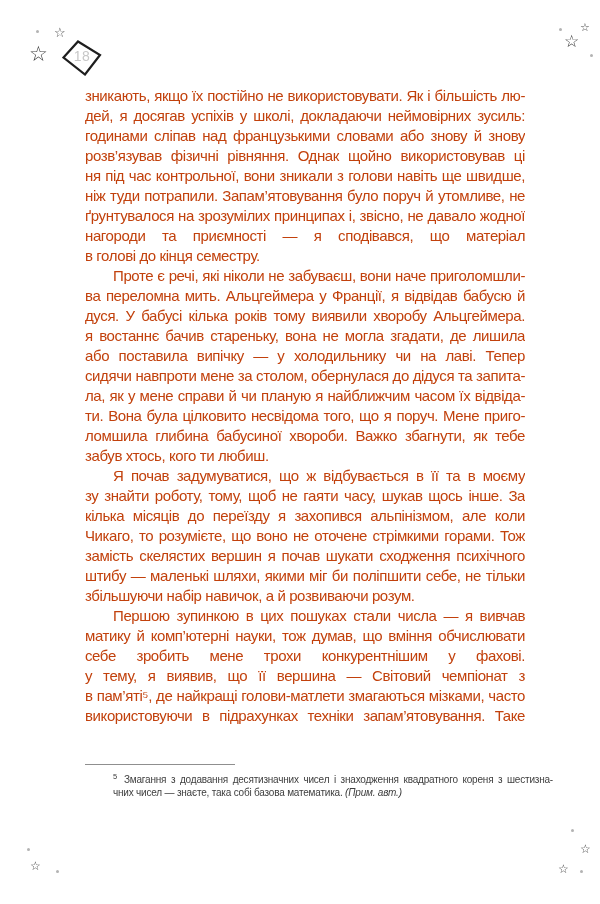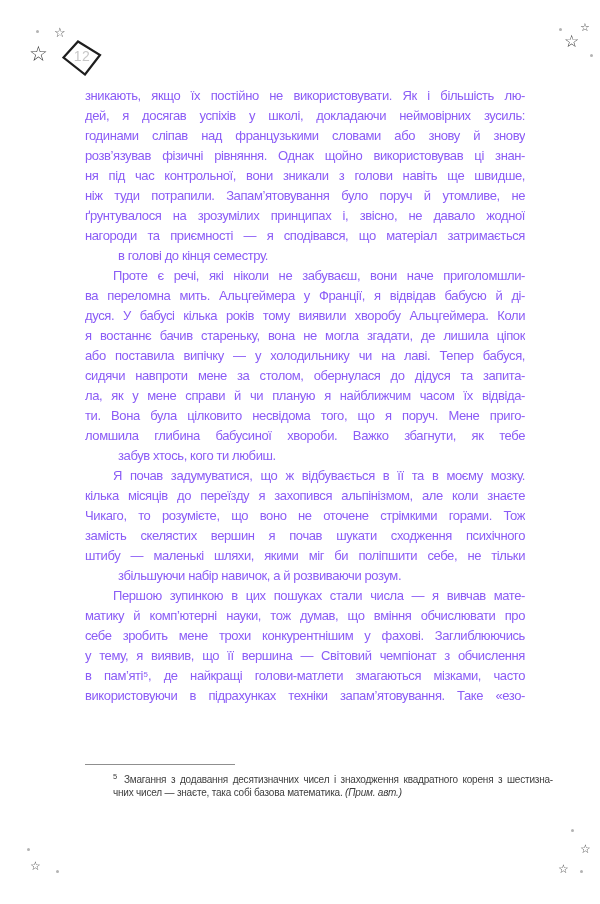--- a/index.html
+++ b/index.html
@@ -25,35 +25,35 @@
   #diamond svg { display: block; }
   #page-number {
     position: absolute; left: 0; top: 8px; width: 100%;
     text-align: center; font-size: 14px; color: #c7c7c7;
     letter-spacing: 0.5px;
   }
   
   #body-text {
     position: absolute;
     left: 85px; top: 86px; width: 440px;
-    font-size: 13px;
+    font-size: 15px;
     line-height: 20px;
     letter-spacing: -0.4px;
-    color: #8b5cf6;
+    color: #c2410c;
   }
   .paragraph { margin: 0; }
   .text-line {
     text-align: justify;
     text-align-last: justify;
     height: 20px;
     overflow: hidden;
     white-space: normal;
   }
   .text-line.indent { text-indent: 28px; }
-  .text-line.last-short { text-align-last: left; margin-left: 33px; }
+  .text-line.last-short { text-align-last: left; }
   
   #footnote-rule {
     position: absolute; left: 85px; top: 764px;
     width: 150px; height: 1px; background: #8f8f8f;
   }
   #footnote {
     position: absolute; left: 85px; top: 769px; width: 440px;
     font-size: 10px; line-height: 16px; letter-spacing: -0.2px;
     color: #3e3e3e;
     margin-left: 28px;
@@ -69,21 +69,21 @@
 <div id="page">
 
   <div class="deco dot" style="left:36px; top:30px; width:3px; height:3px;"></div>
   <div class="deco star" style="left:54px; top:26px; font-size:13px;">☆</div>
   <div class="deco star" style="left:29px; top:44px; font-size:21px; color:#3c3c3c;">☆</div>
 
   <div id="diamond">
     <svg width="40" height="36" viewBox="0 0 40 36">
       <polygon points="16,1.5 38,15 23,34.5 1.5,17.5" fill="none" stroke="#1e1e1e" stroke-width="2.2" stroke-linejoin="miter"></polygon>
     </svg>
-    <div id="page-number">12</div>
+    <div id="page-number">18</div>
   </div>
 
   <div class="deco dot" style="left:559px; top:28px; width:3px; height:3px;"></div>
   <div class="deco star" style="left:580px; top:22px; font-size:11px;">☆</div>
   <div class="deco star" style="left:564px; top:33px; font-size:17px; color:#3c3c3c;">☆</div>
   <div class="deco dot" style="left:590px; top:54px; width:3px; height:3px;"></div>
 
   <div id="body-text">
       <div class="paragraph">
         <div class="text-line">зникають, якщо їх постійно не використовувати. Як і більшість лю-</div>
@@ -103,20 +103,21 @@
         <div class="text-line">я востаннє бачив стареньку, вона не могла згадати, де лишила ціпок</div>
         <div class="text-line">або поставила випічку — у холодильнику чи на лаві. Тепер бабуся,</div>
         <div class="text-line">сидячи навпроти мене за столом, обернулася до дідуся та запита-</div>
         <div class="text-line">ла, як у мене справи й чи планую я найближчим часом їх відвіда-</div>
         <div class="text-line">ти. Вона була цілковито несвідома того, що я поруч. Мене приго-</div>
         <div class="text-line">ломшила глибина бабусиної хвороби. Важко збагнути, як тебе</div>
         <div class="text-line last-short">забув хтось, кого ти любиш.</div>
       </div>
       <div class="paragraph">
         <div class="text-line indent">Я почав задумуватися, що ж відбувається в її та в моєму мозку.</div>
+        <div class="text-line">зу знайти роботу, тому, щоб не гаяти часу, шукав щось інше. За</div>
         <div class="text-line">кілька місяців до переїзду я захопився альпінізмом, але коли знаєте</div>
         <div class="text-line">Чикаго, то розумієте, що воно не оточене стрімкими горами. Тож</div>
         <div class="text-line">замість скелястих вершин я почав шукати сходження психічного</div>
         <div class="text-line">штибу — маленькі шляхи, якими міг би поліпшити себе, не тільки</div>
         <div class="text-line last-short">збільшуючи набір навичок, а й розвиваючи розум.</div>
       </div>
       <div class="paragraph">
         <div class="text-line indent">Першою зупинкою в цих пошуках стали числа — я вивчав мате-</div>
         <div class="text-line">матику й комп’ютерні науки, тож думав, що вміння обчислювати про</div>
         <div class="text-line">себе зробить мене трохи конкурентнішим у фахові. Заглиблюючись</div>

